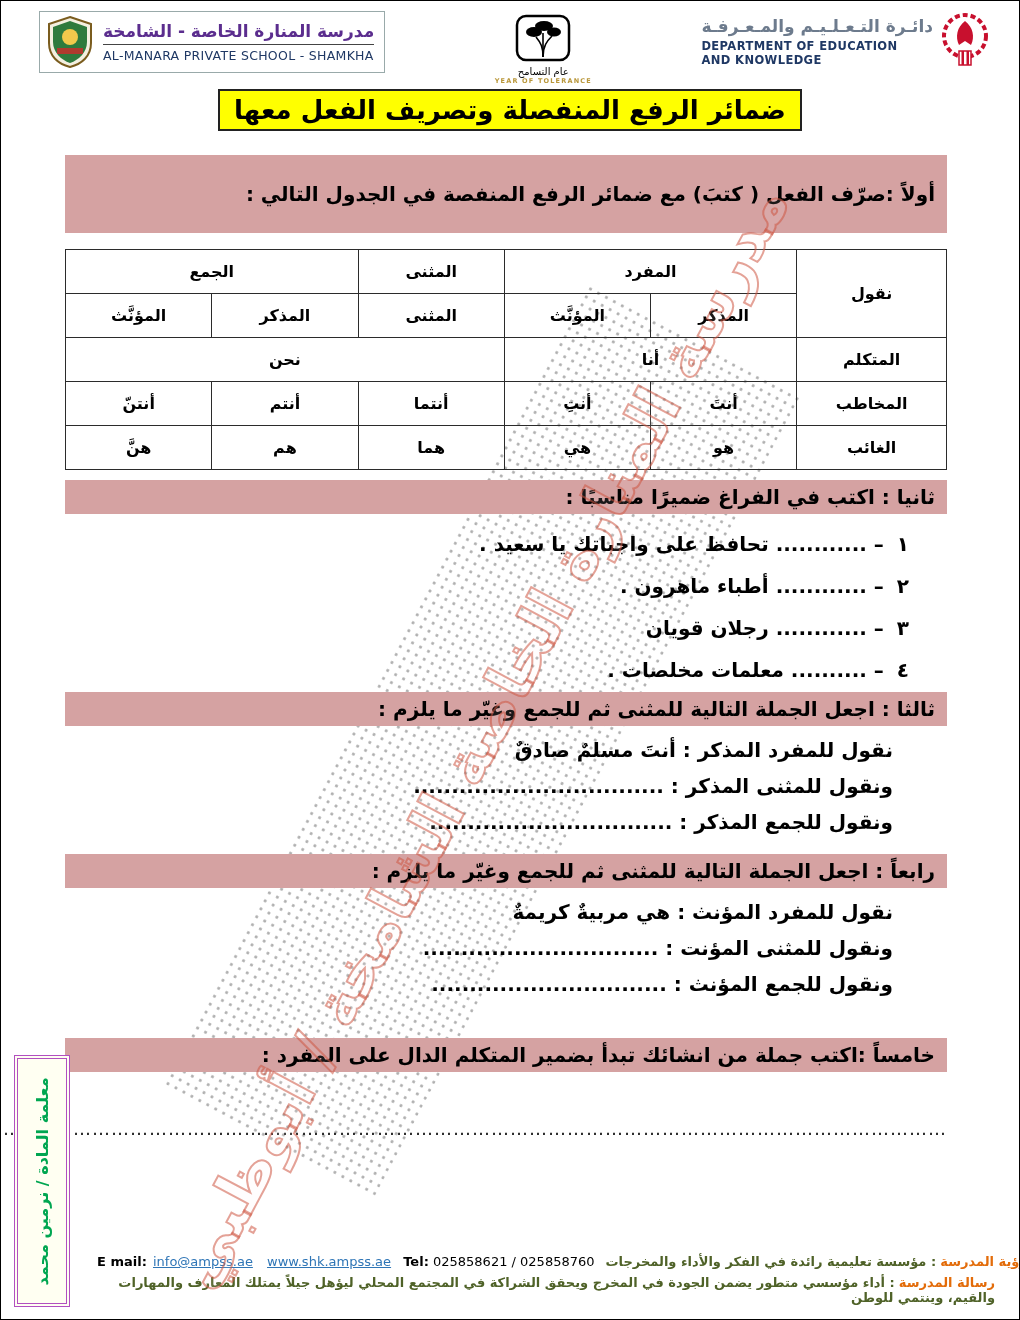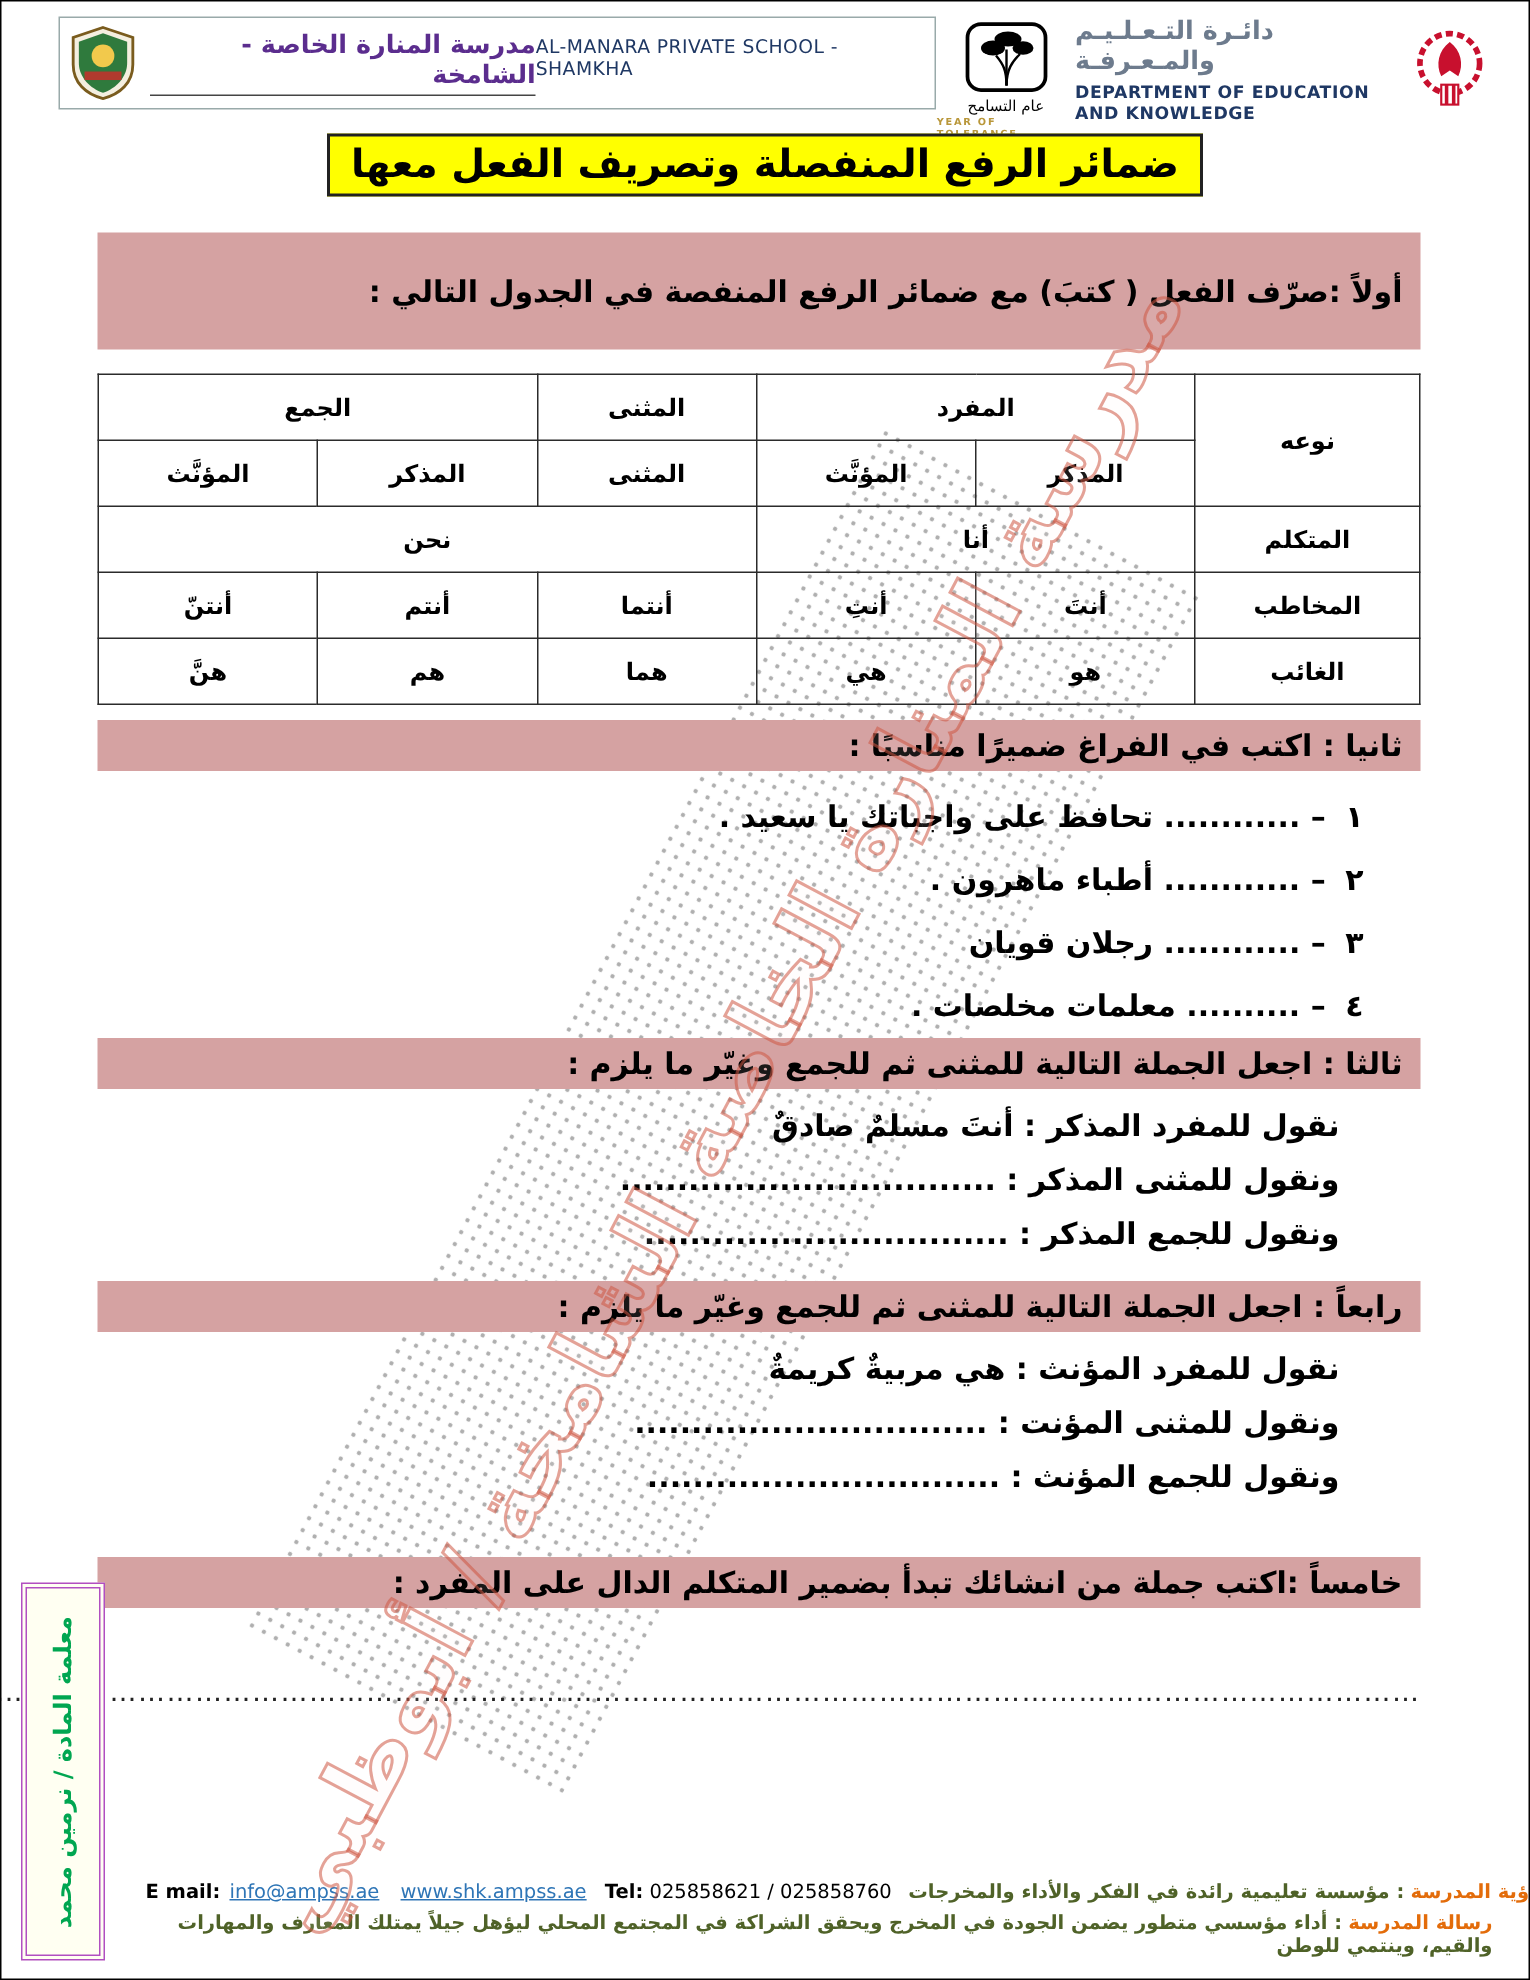--- a/index.html
+++ b/index.html
@@ -3,21 +3,21 @@
 <meta charset="utf-8">
 <style>
   * { box-sizing: border-box; }
   html, body { margin: 0; padding: 0; }
   body { width: 1020px; height: 1320px; background: #ddd; font-family: "DejaVu Sans", "Liberation Sans", sans-serif; }
   .page { position: relative; width: 1020px; height: 1320px; background: #fff; border: 1px solid #000; overflow: hidden; }
 
   
   .topbar { position: relative; z-index: 2; display: flex; justify-content: space-between; align-items: flex-start; padding: 10px 26px 0 38px; height: 84px; }
   .school-logo { display: flex; align-items: center; gap: 8px; border: 1px solid #9aa; padding: 3px 10px 3px 5px; background: #fff; }
-  .school-names { display: flex; flex-direction: row; }
+  .school-names { display: flex; flex-direction: column; }
   .school-ar { color: #5b2d8e; font-weight: bold; font-size: 17px; direction: rtl; border-bottom: 1.5px solid #444; padding-bottom: 3px; }
   .school-en { color: #1f3864; font-weight: normal; font-size: 12.5px; letter-spacing: .3px; padding-top: 3px; }
   .tolerance-logo { display: flex; flex-direction: column; align-items: center; margin-top: 2px; }
   .tol-ar { font-size: 10px; direction: rtl; margin-top: 1px; }
   .tol-en { font-size: 6.5px; letter-spacing: 1.2px; color: #b9973a; font-weight: bold; }
   .adek { display: flex; align-items: center; gap: 4px; }
   .adek-text { display: flex; flex-direction: column; align-items: flex-start; }
   .adek-ar { color: #6d7b8d; font-weight: bold; font-size: 17px; direction: rtl; align-self: stretch; text-align: left; margin-bottom: 3px; }
   .adek-en { color: #1f3864; font-weight: bold; font-size: 11.5px; letter-spacing: .4px; }
 
@@ -127,21 +127,21 @@
       <colgroup>
         <col style="width:17%">
           <col style="width:16.6%">
           <col style="width:16.6%">
           <col style="width:16.6%">
           <col style="width:16.6%">
           <col style="width:16.6%">
       </colgroup>
       <tbody>
           <tr>
-        <th rowspan="2">نوعه</th>
+        <th rowspan="2">نقول</th>
         <th colspan="2">المفرد</th>
         <th>المثنى</th>
         <th colspan="2">الجمع</th>
       </tr>
       <tr>
         <th>المذكر</th>
         <th>المؤنَّث</th>
         <th>المثنى</th>
         <th>المذكر</th>
         <th>المؤنَّث</th>

